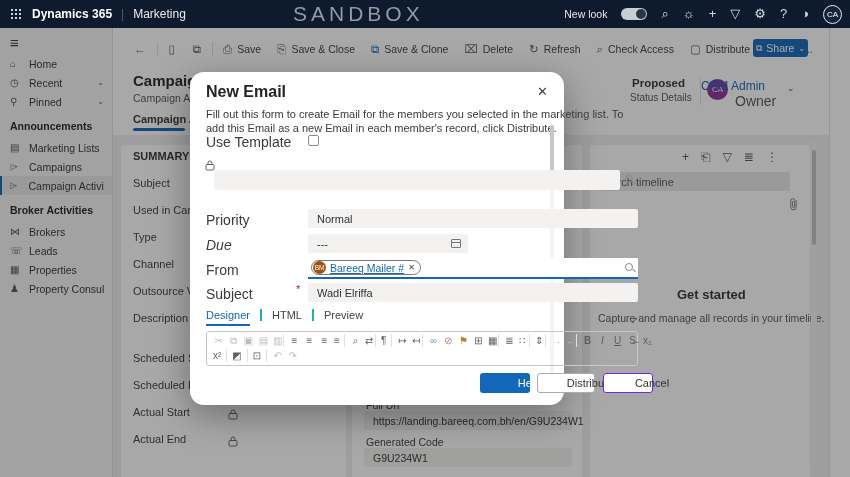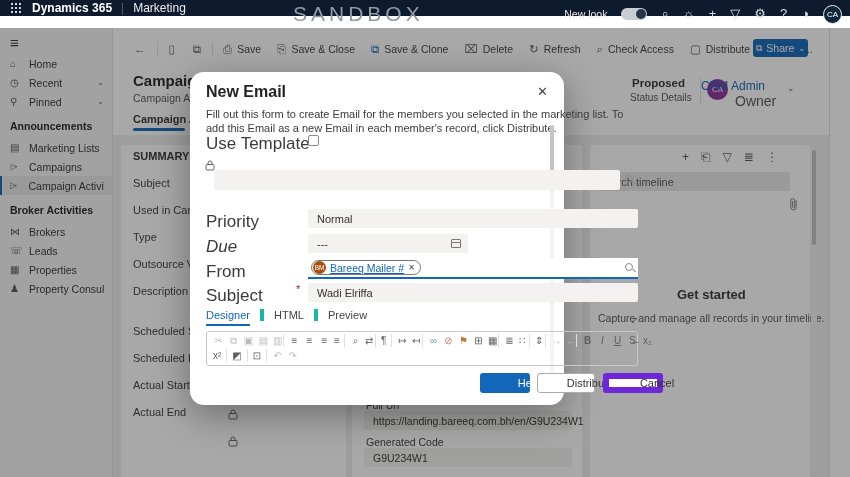--- a/index.html
+++ b/index.html
@@ -1,20 +1,20 @@
 <!DOCTYPE html>
 <html><head>
 <meta charset="utf-8">
 <style>
   * { margin:0; padding:0; box-sizing:border-box; }
   html,body { width:850px; height:477px; overflow:hidden; font-family:"Liberation Sans",sans-serif; background:#fff; }
   .stage { position:relative; width:850px; height:477px; overflow:hidden; }
 
   
-  .topbar { position:absolute; left:0; top:0; width:850px; height:16px; background:#0e1a2e; z-index:40; display:flex; align-items:center; color:#fff; }
+  .topbar { position:absolute; left:0; top:0; width:850px; height:28px; background:#0e1a2e; z-index:40; display:flex; align-items:center; color:#fff; }
   .waffle { position:relative; width:12px; height:12px; margin-left:10px; }
   .waffle::before { content:""; position:absolute; top:1px; left:1px; width:2px; height:2px; background:#cfd4da;
     box-shadow:4px 0 #cfd4da,8px 0 #cfd4da,0 4px #cfd4da,4px 4px #cfd4da,8px 4px #cfd4da,0 8px #cfd4da,4px 8px #cfd4da,8px 8px #cfd4da; }
   .brand { margin-left:10px; font-size:12px; font-weight:bold; }
   .tb-sep { margin:0 9px; color:#4c5a6e; font-size:12px; }
   .module { font-size:12px; color:#ececec; }
   .sandbox { position:absolute; left:293px; top:2px; font-size:21px; letter-spacing:4px; color:#939aa3; }
   .tb-right { position:absolute; right:8px; top:0; height:28px; display:flex; align-items:center; gap:14px; }
   .newlook-label { font-size:10.5px; color:#e8e8e8; }
   .toggle { position:relative; width:26px; height:12px; border-radius:6px; background:#c8cdd3; }
@@ -92,60 +92,60 @@
   
   .overlay { position:absolute; left:0; top:28px; width:850px; height:449px; background:rgba(25,25,25,0.38); z-index:10; }
 
   
   .modal { position:absolute; left:190px; top:72px; width:374px; height:333px; background:#fff; border-radius:14px; box-shadow:0 10px 36px rgba(0,0,0,0.35); z-index:20; font-size:11px; }
   .m-title { position:absolute; left:16px; top:11px; font-size:16px; font-weight:600; color:#242424; }
   .m-close { position:absolute; right:16px; top:12px; font-size:13px; color:#444; }
   .m-desc { position:absolute; left:16px; top:35px; width:432px; font-size:11px; line-height:14px; color:#3b3b3b; }
   .m-scroll-track { position:absolute; right:10px; top:53px; width:4px; height:262px; background:#f4f4f4; border-radius:2px; }
   .m-scroll-thumb { position:absolute; right:10px; top:53px; width:4px; height:64px; background:#c6c6c6; border-radius:2px; }
-  .m-label { position:absolute; left:16px; font-size:17px; color:#3b3b3b; }
+  .m-label { position:absolute; left:16px; font-size:14px; color:#3b3b3b; }
   .cbx { position:absolute; left:118px; top:63px; width:11px; height:11px; border:1px solid #8a8a8a; border-radius:2px; background:#fff; }
   .m-input { position:absolute; background:#f3f2f1; border-radius:2px; display:flex; align-items:center; padding-left:9px; color:#333; font-size:11px; }
   .inp-template { left:24px; top:98px; width:406px; height:20px; }
   .inp-priority { left:118px; top:137px; width:330px; height:19px; }
   .inp-due { left:118px; top:162px; width:160px; height:19px; }
   .inp-subject { left:118px; top:211px; width:330px; height:19px; }
   .from-field { position:absolute; left:118px; top:186px; width:330px; height:21px; background:#fff; border-bottom:2px solid #1267b8; display:flex; align-items:center; }
   .pill { display:inline-flex; align-items:center; height:15px; border:1px solid #777; border-radius:8px; margin-left:3px; padding-right:5px; background:#fff; }
   .bm-av { width:13px; height:13px; border-radius:50%; background:#a4500f; color:#fff; font-size:6.5px; display:flex; align-items:center; justify-content:center; margin:0 4px 0 1px; }
   .pill-label { font-size:10.5px; color:#1267b8; text-decoration:underline; margin-right:4px; white-space:nowrap; }
   .pill-x { font-size:8px; color:#444; }
   .req { position:absolute; left:106px; top:211px; color:#a4262c; font-size:11px; }
   .mag { position:relative; width:8px; height:8px; border:1.2px solid #888; border-radius:50%; display:inline-block; }
   .mag::after { content:""; position:absolute; width:4px; height:1.2px; background:#888; transform:rotate(45deg); right:-3.5px; bottom:-1.5px; }
   .mag-template { position:absolute; left:435px; top:103px; }
   .mag-from { position:absolute; left:435px; top:191px; }
   .cal { position:absolute; right:7px; width:10px; height:9px; border:1.1px solid #777; border-radius:1px; }
   .cal::before { content:""; position:absolute; top:1.5px; left:0; right:0; height:1.1px; background:#777; }
   .mtabs { position:absolute; left:16px; top:237px; display:flex; align-items:center; }
-  .mtab { padding:0 10px; font-size:11px; color:#444; border-right:4px solid #14b8a6; }
+  .mtab { padding:0 10px; font-size:11px; color:#444; border-right:2px solid #14b8a6; }
   .mtab:first-child { padding-left:0; }
   .mtab:last-child { border-right:none; }
   .mtab.active span { color:#1267b8; border-bottom:2px solid #1267b8; padding-bottom:3px; }
   .expand { position:absolute; left:437px; top:240px; transform:rotate(-45deg); font-size:12px; color:#555; }
   .editor-box { position:absolute; left:16px; top:259px; width:432px; height:35px; border:1px solid #c8c8c8; border-radius:3px; }
   .erow { display:flex; align-items:center; gap:4px; padding:2px 6px 0 6px; }
   .eic { min-width:11px; text-align:center; font-size:10px; color:#5f5f5f; line-height:13px; }
   .eic.dim { color:#bdbdbd; }
   .eic.sep { border-right:1px solid #e0e0e0; padding-right:5px; margin-right:1px; }
   .eic.bold { font-weight:bold; }
   .eic.italic { font-style:italic; }
   .eic.underline { text-decoration:underline; }
   .eic.anchorc { color:#c4762a; }
   .eic.linkc { color:#7d96b5; }
   .eic.unlinkc { color:#c08484; }
   .m-btn { position:absolute; top:301px; height:20px; border-radius:3px; font-size:11px; display:flex; align-items:center; justify-content:center;padding-left:48px; }
   .btn-help { left:290px; width:50px; background:#1267b8; color:#fff; }
   .btn-distribute { left:347px; width:58px; background:#fff; border:1px solid #ababab; color:#333; }
-  .btn-cancel { left:413px; width:50px; background:#fff; border:6px solid #6d28d9; color:#333; }
+  .btn-cancel { left:413px; width:50px; background:#fff; border:1px solid #6d28d9; color:#333; }
 </style>
 </head>
 <body>
 
 <div class="stage">
 
   <div class="band-white"></div>
   <div class="band-gray"></div>
 
   <div class="sidebar">
@@ -292,20 +292,21 @@
   <div class="card card-summary"></div>
   <div class="card card-mid"></div>
   <div class="card card-timeline"></div>
 
   <div class="sum-heading">SUMMARY</div>
   <div class="sum-labels">
 
   <div class="sum-label">Subject</div>
       <div class="sum-label">Used in Campaign</div>
       <div class="sum-label">Type</div>
+      <div class="sum-label">Channel</div>
       <div class="sum-label">Outsource Vendors</div>
       <div class="sum-label">Description</div>
       <div class="sum-label gap">Scheduled Start</div>
       <div class="sum-label">Scheduled End</div>
       <div class="sum-label">Actual Start</div>
       <div class="sum-label">Actual End</div>
     </div>
   <svg class="locksvg" style="left:228px;top:409px;" width="10" height="11" viewBox="0 0 10 11">
       <rect x="1" y="4.5" width="8" height="5.5" rx="1" fill="none" stroke="#666"></rect>
       <path d="M3 4.5 V3 a2 2 0 0 1 4 0 V4.5" fill="none" stroke="#666"></path>

